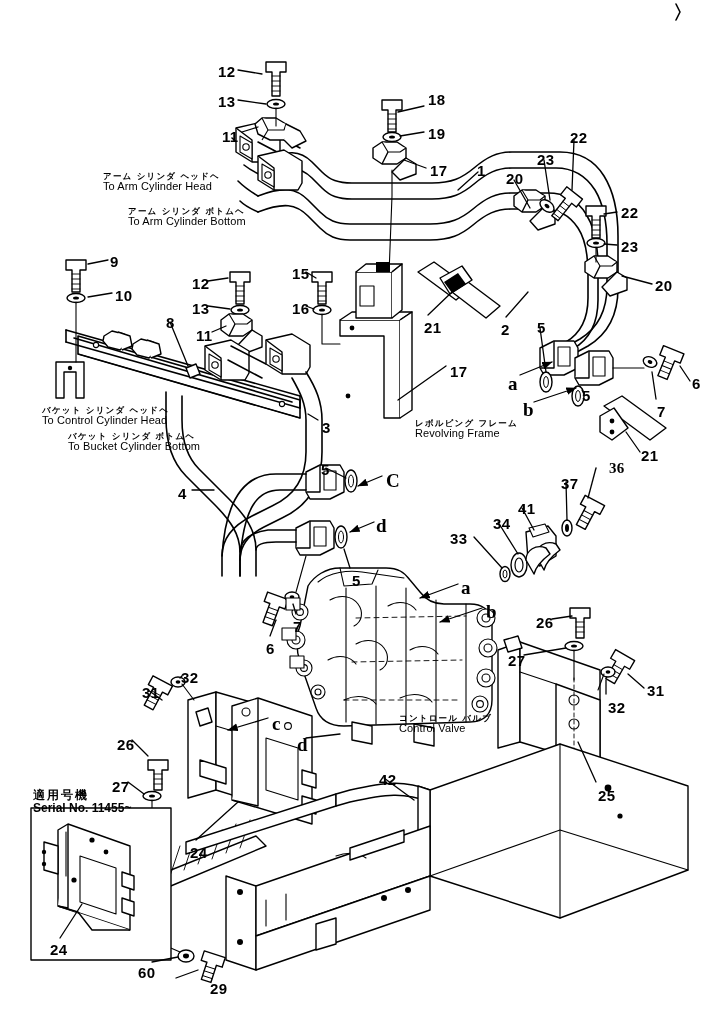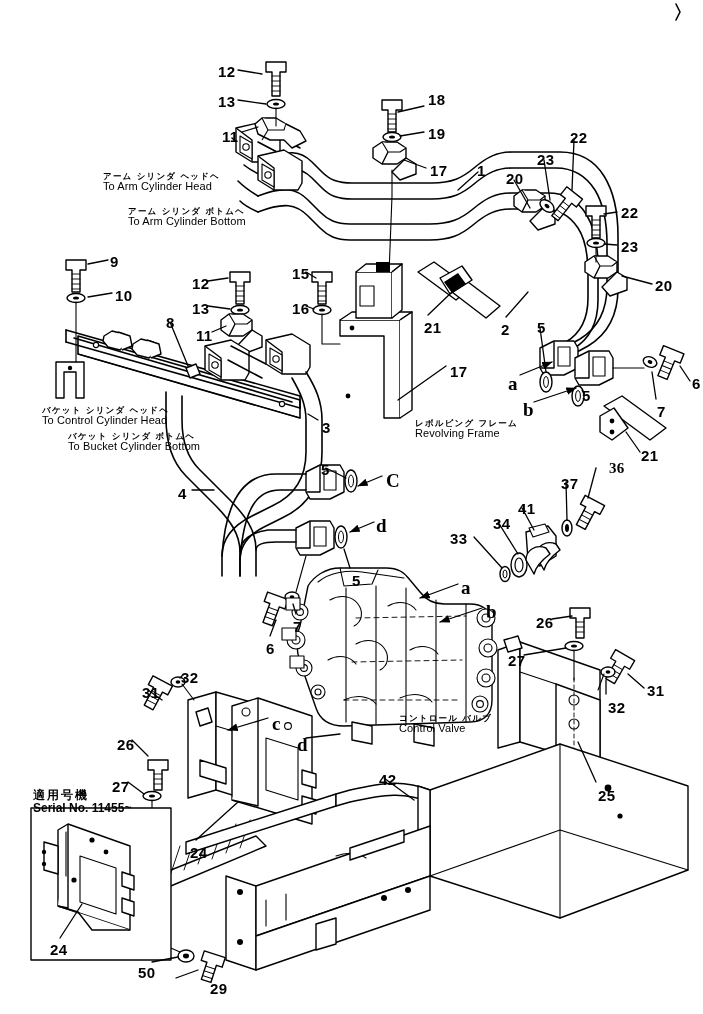--- a/index.html
+++ b/index.html
@@ -703,21 +703,21 @@
       <div class="callout" style="left: 598px; top: 788px;">25</div>
       <div class="callout" style="left: 142px; top: 685px;">31</div>
       <div class="callout" style="left: 181px; top: 670px;">32</div>
       <div class="callout" style="left: 117px; top: 737px;">26</div>
       <div class="callout" style="left: 112px; top: 779px;">27</div>
       <div class="callout letter" style="left: 272px; top: 714px;">c</div>
       <div class="callout letter" style="left: 297px; top: 735px;">d</div>
       <div class="callout" style="left: 190px; top: 845px;">24</div>
       <div class="callout" style="left: 379px; top: 772px;">42</div>
       <div class="callout" style="left: 50px; top: 942px;">24</div>
-      <div class="callout" style="left: 138px; top: 965px;">50</div>
+      <div class="callout" style="left: 138px; top: 965px;">60</div>
       <div class="callout" style="left: 162px; top: 981px; margin-left: 48px;">29</div>
     </div>
   <div id="caption-layer">
       <div class="caption" style="left: 103px; top: 172px;">
         <span class="jp">アーム シリンダ ヘッドヘ</span>
         <span class="en">To Arm Cylinder Head</span>
       </div>
       <div class="caption" style="left: 128px; top: 207px;">
         <span class="jp">アーム シリンダ ボトムヘ</span>
         <span class="en">To Arm Cylinder Bottom</span>

